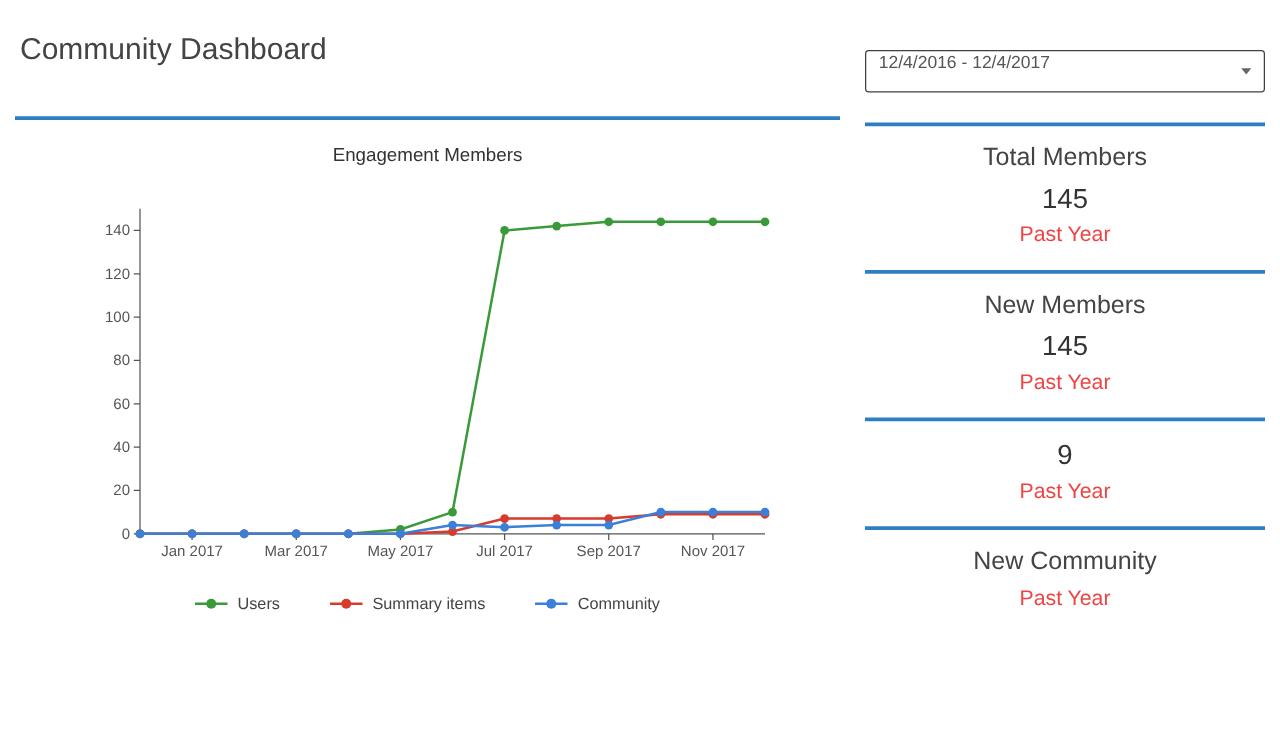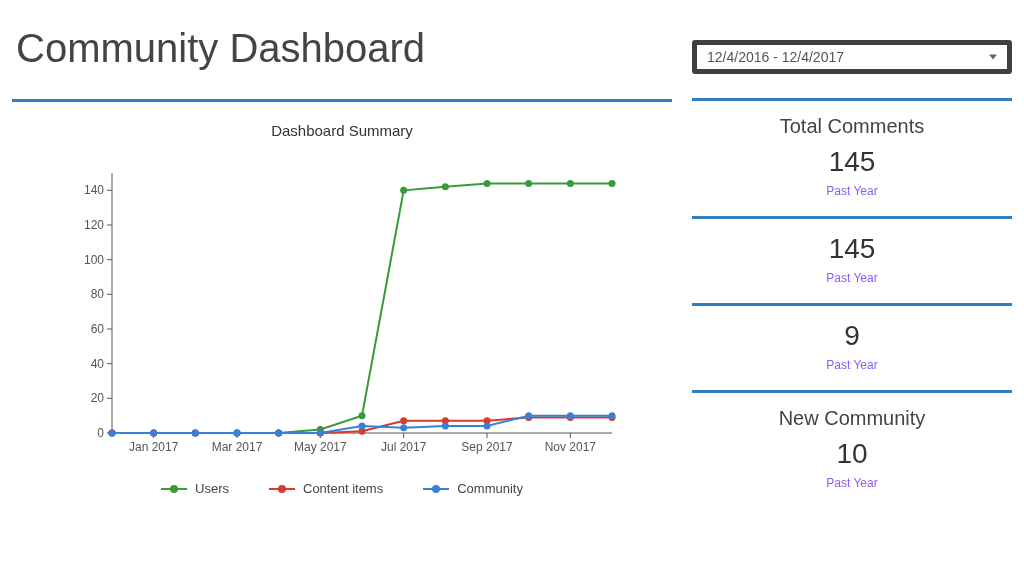--- a/index.html
+++ b/index.html
@@ -13,45 +13,44 @@
     height: 588px;
   }
   .page {
     display: flex;
     padding: 16px 12px 0 12px;
     gap: 20px;
   }
   .left { flex: 1; min-width: 0; }
   .right { width: 320px; }
   .title {
-    font-size: 40px;
+    font-size: 24px;
     font-weight: 300;
     color: #444;
-    margin: 10px 0 28px 4px;
+    margin: 10px 0 39px 4px;
   }
   .divider {
     height: 3px;
     background: #2d7fc1;
     border: none;
     margin: 0;
   }
   .date-select {
     margin-top: 24px;
     margin-bottom: 24px;
     width: 100%;
     height: 34px;
-    border: 5px solid #404040;
+    border: 1px solid #404040;
     border-radius: 3px;
     padding: 0 28px 0 10px;
     font-size: 14px;
     color: #555;
     background: #fff;
     position: relative;
     display: flex;
-    align-items: center;
     cursor: pointer;
   }
   .date-select .caret {
     position: absolute;
     right: 10px;
     top: 50%;
     transform: translateY(-50%);
     width: 0; height: 0;
     border-left: 4px solid transparent;
     border-right: 4px solid transparent;
@@ -62,28 +61,28 @@
     padding: 14px 0 14px 0;
   }
   .stat-card + .divider { margin-top: 4px; }
   .stat-label {
     font-size: 20px;
     font-weight: 300;
     color: #444;
     margin-bottom: 8px;
   }
   .stat-value {
-    font-size: 28px;
+    font-size: 22px;
     font-weight: 300;
     color: #333;
     margin-bottom: 6px;
   }
   .stat-sub {
-    font-size: 12px;
-    color: #8b5cf6;
+    font-size: 17px;
+    color: #ef4444;
   }
   .chart-wrap {
     padding: 20px 0 10px 0;
     text-align: center;
   }
   .chart-title {
     font-size: 15px;
     font-weight: 500;
     color: #333;
     margin-bottom: 24px;
@@ -118,21 +117,21 @@
   .lg-comments { background: #3a7fd8; }
 </style>
 </head>
 <body>
 
 <div class="page">
   <div class="left">
     <div class="title">Community Dashboard</div>
     <hr class="divider">
     <div class="chart-wrap">
-      <div class="chart-title">Dashboard Summary</div>
+      <div class="chart-title">Engagement Members</div>
       <svg id="chart-svg" class="chart-svg" width="560" height="300">
           <line x1="50" y1="10" x2="50" y2="270" stroke="#555" stroke-width="1"></line>
           <line x1="50" y1="270" x2="550" y2="270" stroke="#555" stroke-width="1"></line>
           <line x1="45" y1="270" x2="50" y2="270" stroke="#555"></line>
           <text x="42" y="274" text-anchor="end" font-size="12" fill="#555">0</text>
           <line x1="45" y1="235.33333333333334" x2="50" y2="235.33333333333334" stroke="#555"></line>
           <text x="42" y="239.33333333333334" text-anchor="end" font-size="12" fill="#555">20</text>
           <line x1="45" y1="200.66666666666669" x2="50" y2="200.66666666666669" stroke="#555"></line>
           <text x="42" y="204.66666666666669" text-anchor="end" font-size="12" fill="#555">40</text>
           <line x1="45" y1="166" x2="50" y2="166" stroke="#555"></line>
@@ -200,55 +199,55 @@
           <circle cx="508.3333333333333" cy="252.66666666666666" r="3.5" fill="#3a7fd8"></circle>
           <circle cx="550" cy="252.66666666666666" r="3.5" fill="#3a7fd8"></circle>
         </svg>
       <div class="legend">
         <div class="legend-item">
           <span class="legend-line lg-users"></span>
           <span>Users</span>
         </div>
         <div class="legend-item">
           <span class="legend-line lg-content"></span>
-          <span>Content items</span>
+          <span>Summary items</span>
         </div>
         <div class="legend-item">
           <span class="legend-line lg-comments"></span>
           <span>Community</span>
         </div>
       </div>
     </div>
   </div>
 
   <div class="right">
     <div class="date-select">
       <span>12/4/2016 - 12/4/2017</span>
       <span class="caret"></span>
     </div>
 
     <hr class="divider">
     <div class="stat-card">
-      <div class="stat-label">Total Comments</div>
+      <div class="stat-label">Total Members</div>
       <div class="stat-value">145</div>
       <div class="stat-sub">Past Year</div>
     </div>
 
     <hr class="divider">
     <div class="stat-card">
+      <div class="stat-label">New Members</div>
       <div class="stat-value">145</div>
       <div class="stat-sub">Past Year</div>
     </div>
 
     <hr class="divider">
     <div class="stat-card">
       <div class="stat-value">9</div>
       <div class="stat-sub">Past Year</div>
     </div>
 
     <hr class="divider">
     <div class="stat-card">
       <div class="stat-label">New Community</div>
-      <div class="stat-value">10</div>
       <div class="stat-sub">Past Year</div>
     </div>
   </div>
 </div>
 
 </body></html>

